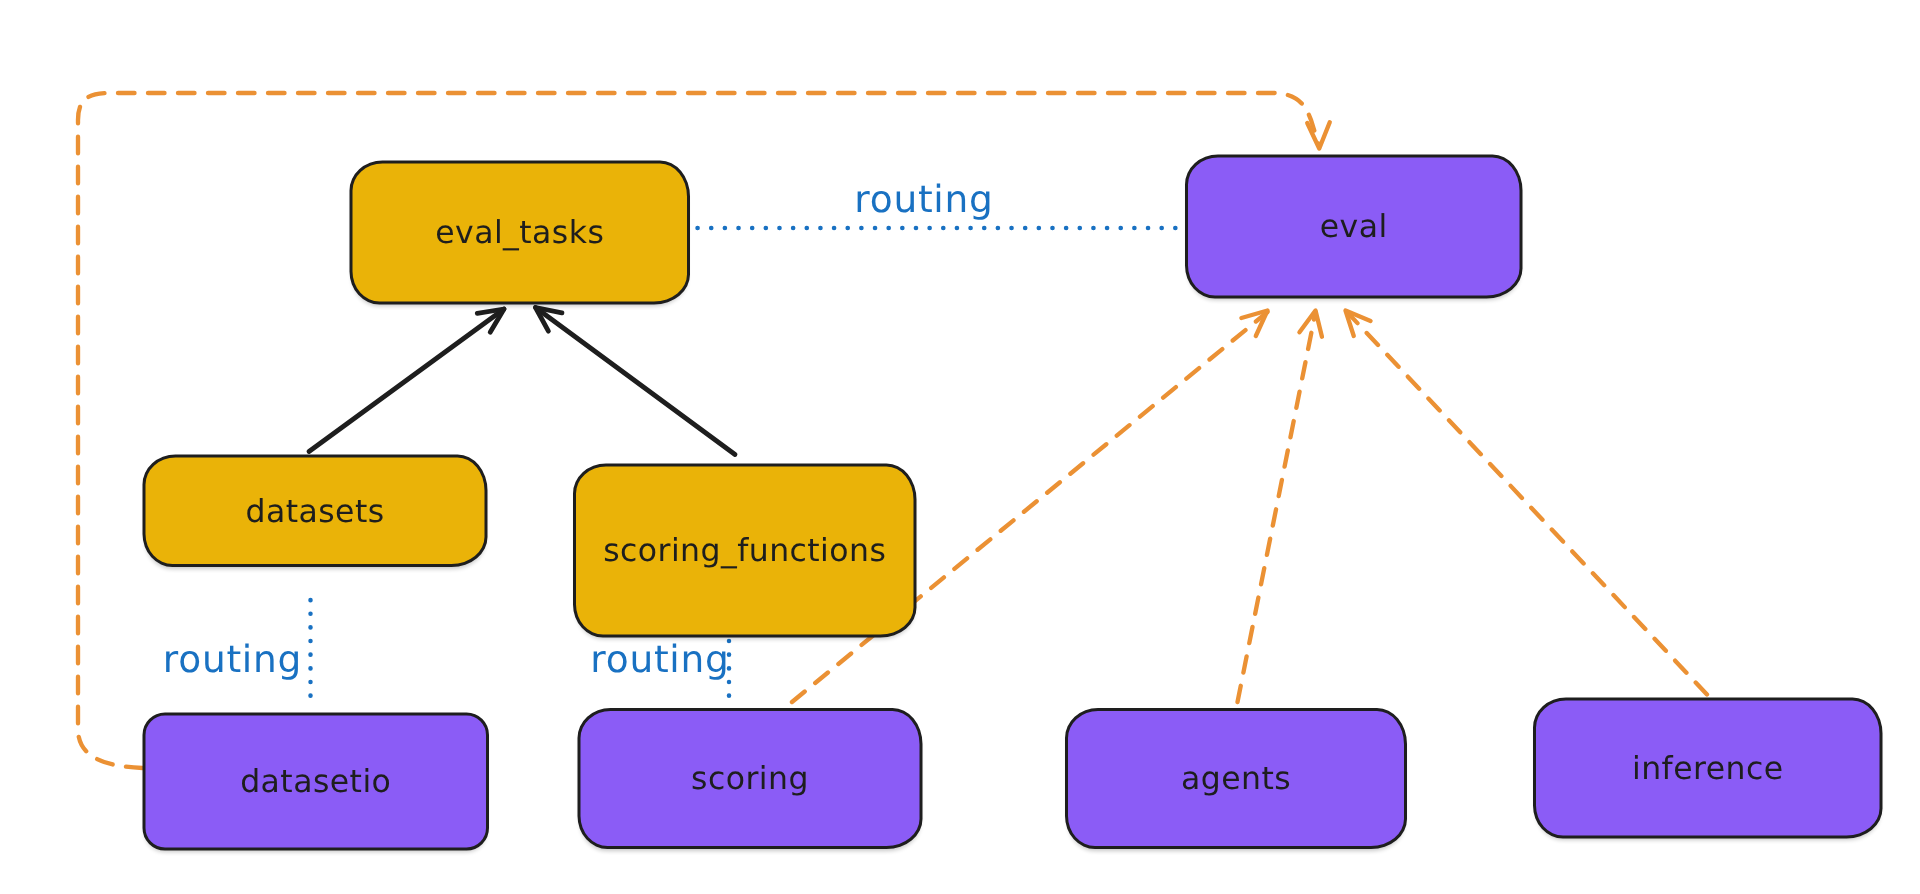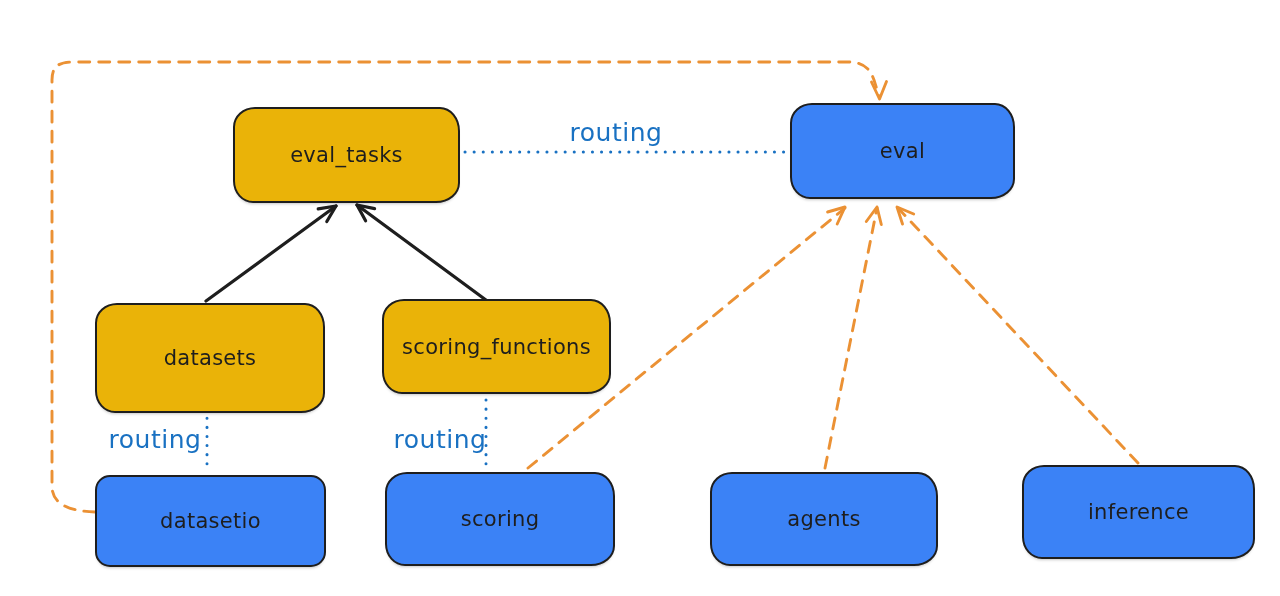--- a/index.html
+++ b/index.html
@@ -26,21 +26,21 @@
     justify-content: center;
     box-shadow: 0 3px 3px -2px rgba(0,0,0,0.22);
   }
   .node span {
     color: #1e1e1e;
     font-size: 21px;
     letter-spacing: 0.3px;
     white-space: nowrap;
   }
   .node.blue  { background: #eab308; }
-  .node.green { background: #3b82f6; text-align: right; }
+  .node.green { background: #8b5cf6; text-align: right; }
 
   .edge-label {
     position: absolute;
     width: 110px;
     text-align: center;
     color: #1971c2;
     font-size: 25px;
     letter-spacing: 0.5px;
     white-space: nowrap;
   }
@@ -101,25 +101,25 @@
   </svg>
 
   <div class="node blue" style="left:233px; top:107px; width:227px; height:96px;">
     <span>eval_tasks</span>
   </div>
 
   <div class="node green" style="left:790px; top:103px; width:225px; height:96px;">
     <span>eval</span>
   </div>
 
-  <div class="node blue" style="left:95px; top:303px; width:230px; height:110px;">
+  <div class="node blue" style="left:95px; top:303px; width:230px; height:75px;">
     <span>datasets</span>
   </div>
 
-  <div class="node blue" style="left:382px; top:299px; width:229px; height:95px;">
+  <div class="node blue" style="left:382px; top:309px; width:229px; height:116px;">
     <span>scoring_functions</span>
   </div>
 
   <div class="node green" style="left:95px; top:475px; width:231px; height:92px;border-radius:15px;">
     <span>datasetio</span>
   </div>
 
   <div class="node green" style="left:385px; top:472px; width:230px; height:94px;">
     <span>scoring</span>
   </div>

